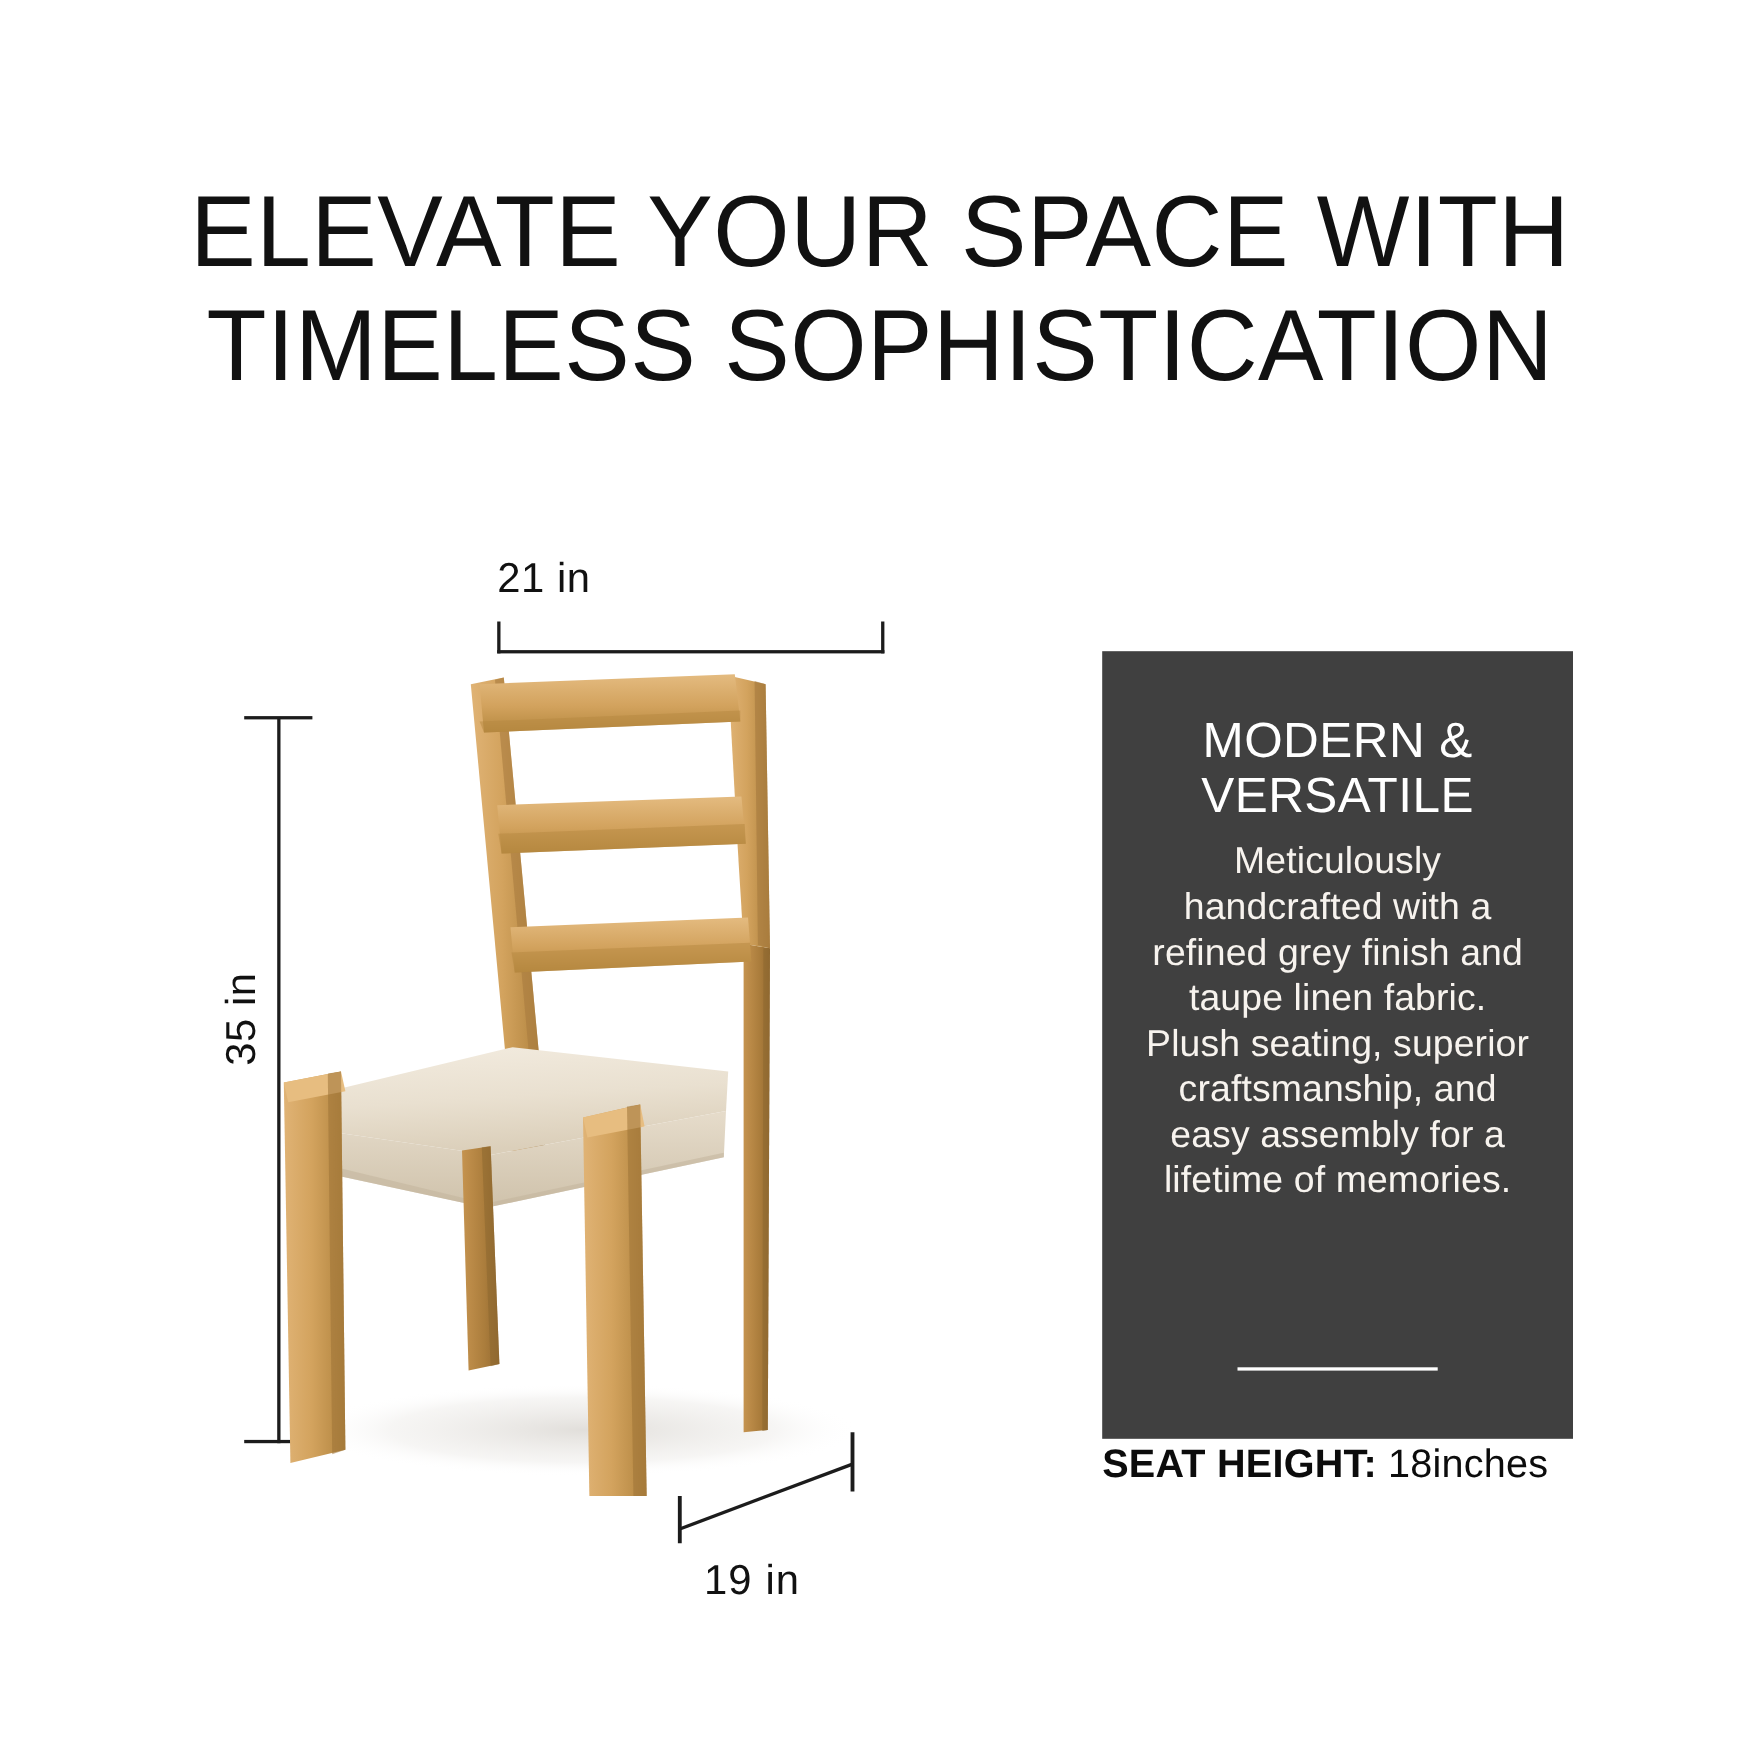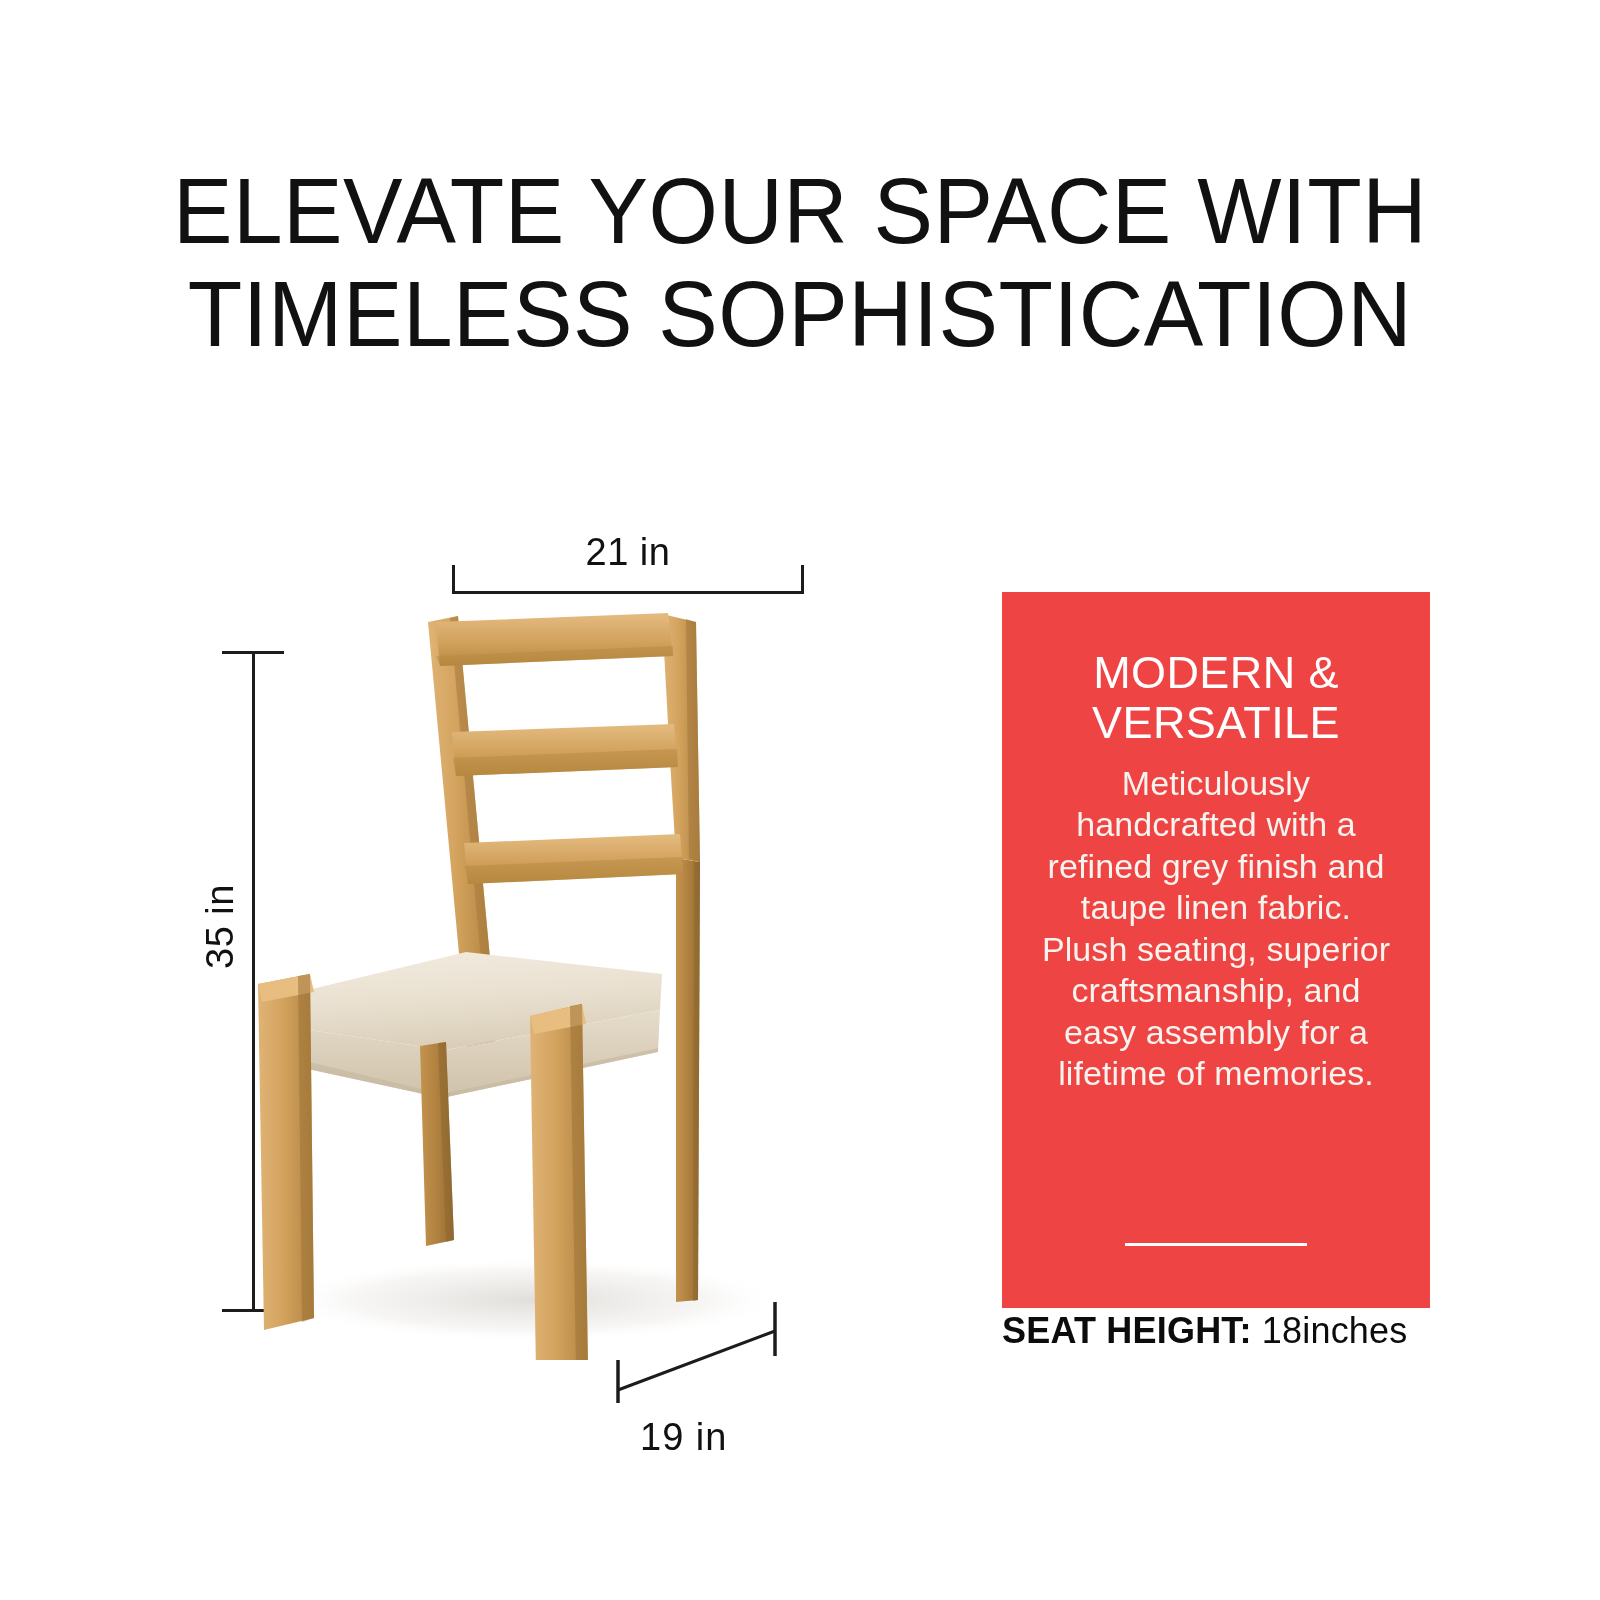--- a/index.html
+++ b/index.html
@@ -44,23 +44,23 @@
   .dim-label {
     position: absolute;
     color: #111111;
     font-weight: 300;
     font-size: 38px;
     letter-spacing: 0.5px;
     white-space: nowrap;
   }
   #dim-top-label {
     left: 452px;
-    top: 531px;
+    top: 505px;
     width: 352px;
-    text-align: center;
+    text-align: left;
   }
   #dim-left-label {
     left: 178px;
     top: 905px;
     transform: rotate(-90deg);
     transform-origin: 50% 50%;
     text-align: center;
   }
   #dim-bottom-label {
     left: 640px;
@@ -234,21 +234,21 @@
 
       <path d="M 300 416 L 352 404 L 358 766 L 306 772 Z" fill="url(#gWoodV)"></path>
       <path d="M 300 416 L 352 404 L 356 424 L 304 434 Z" fill="#e7bd80"></path>
       <path d="M 340 406 L 352 404 L 358 766 L 346 769 Z" fill="#9c7336" opacity="0.55"></path>
 
       <path d="M 190 446 L 216 442 L 224 640 L 196 646 Z" fill="url(#gWoodVD)"></path>
       <path d="M 208 443 L 216 442 L 224 640 L 216 642 Z" fill="#8d6730" opacity="0.55"></path>
     </svg>
   </div>
 
-  <div id="info-panel" style="background: #ef4444;">
+  <div id="info-panel" style="background: #404040;">
     <div id="panel-heading">MODERN &amp; VERSATILE</div>
     <div id="panel-body">Meticulously handcrafted with a refined grey finish and taupe linen fabric. Plush seating, superior craftsmanship, and easy assembly for a lifetime of memories.</div>
     <div id="panel-divider"></div>
   </div>
 
   <div id="seat-height">
     <span id="seat-height-label">SEAT HEIGHT:</span>
     <span id="seat-height-value">18inches</span>
   </div>
 

